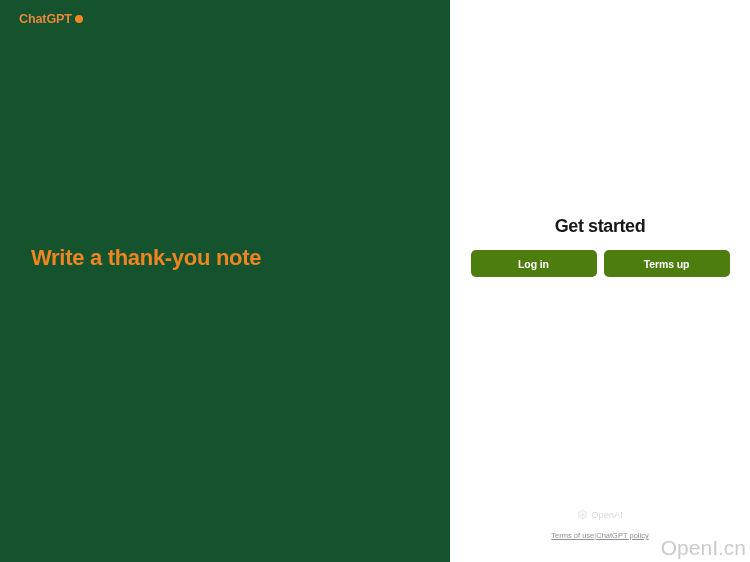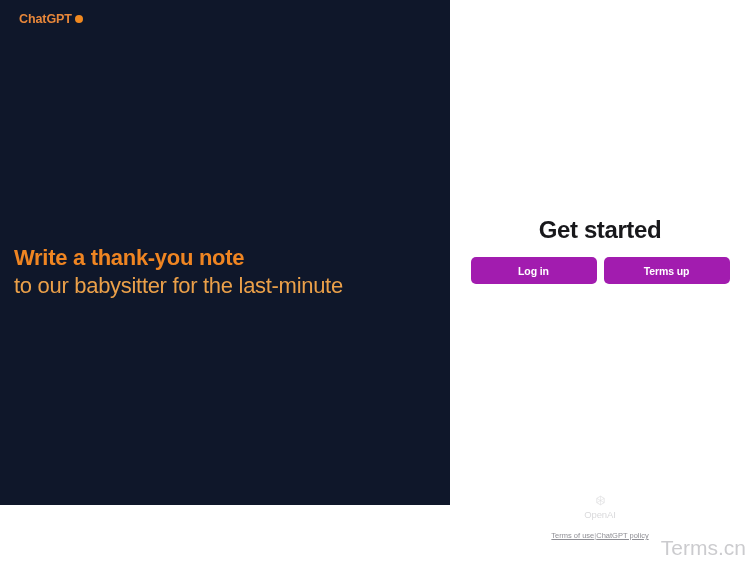--- a/index.html
+++ b/index.html
@@ -10,22 +10,22 @@
     background:#ffffff;
   }
   #app {
     position:relative;
     width:750px; height:562px;
     display:flex;
   }
 
   
   .promo-panel {
-    width:450px; height:505px;
-    background:#0f172a;
+    width:450px; height:562px;
+    background:#14532d;
     position:relative;
     flex:0 0 450px;
   }
   .brand {
     position:absolute;
     left:19px; top:12px;
     display:flex;
     align-items:center;
     gap:3px;
   }
@@ -36,21 +36,21 @@
     letter-spacing:-0.1px;
   }
   .brand-dot {
     width:8px; height:8px;
     border-radius:50%;
     background:#f0881f;
     display:block;
   }
   .promo-copy {
     position:absolute;
-    left:14px;
+    left:31px;
     top:244px;
     width:400px;
   }
   .promo-line {
     font-size:22px;
     line-height:28px;
     letter-spacing:-0.3px;
   }
   .promo-line.bold {
     font-weight:bold;
@@ -70,34 +70,34 @@
   }
   .auth-center {
     position:absolute;
     left:0; right:0;
     top:216px;
     display:flex;
     flex-direction:column;
     align-items:center;
   }
   .auth-title {
-    font-size:24px;
+    font-size:18px;
     font-weight:bold;
     color:#18181b;
     letter-spacing:-0.4px;
     margin-bottom:13px;
   }
   .auth-buttons {
     display:flex;
     gap:7px;
   }
   .auth-btn {
     width:126px;
     height:27px;
-    background:#a21caf;
+    background:#4d7c0f;
     border:none;
     border-radius:5px;
     color:#ffffff;
     font-size:10.5px;
     font-weight:bold;
     font-family:"Liberation Sans", sans-serif;
     letter-spacing:-0.1px;
     cursor:pointer;
     display:flex;
     align-items:center;
@@ -112,21 +112,20 @@
     display:flex;
     flex-direction:column;
     align-items:center;
   }
   .openai-mark {
     display:flex;
     align-items:center;
     gap:3px;
     opacity:0.32;
     margin-bottom:11px;
-    flex-direction:column;
   }
   .openai-mark svg { display:block; }
   .openai-word {
     font-size:9.5px;
     color:#8a8a90;
     font-weight:normal;
     letter-spacing:-0.1px;
   }
   .legal-links {
     display:flex;
@@ -160,21 +159,20 @@
 
   <section class="promo-panel">
 
     <div class="brand">
       <span class="brand-text">ChatGPT</span>
       <span class="brand-dot"></span>
     </div>
 
     <div class="promo-copy">
       <div class="promo-line bold">Write a thank-you note</div>
-      <div class="promo-line regular">to our babysitter for the last-minute</div>
     </div>
 
   </section>
 
   <section class="auth-panel">
 
     <div class="auth-center">
       <h1 class="auth-title">Get started</h1>
       <div class="auth-buttons">
         <button class="auth-btn">Log in</button>
@@ -197,15 +195,15 @@
       <div class="legal-links">
         <span class="legal-link">Terms of use</span>
         <span class="legal-sep">|</span>
         <span class="legal-link">ChatGPT policy</span>
       </div>
 
     </div>
 
   </section>
 
-  <div class="watermark">Terms.cn</div>
+  <div class="watermark">OpenI.cn</div>
 
 </div>
 
 </body></html>

